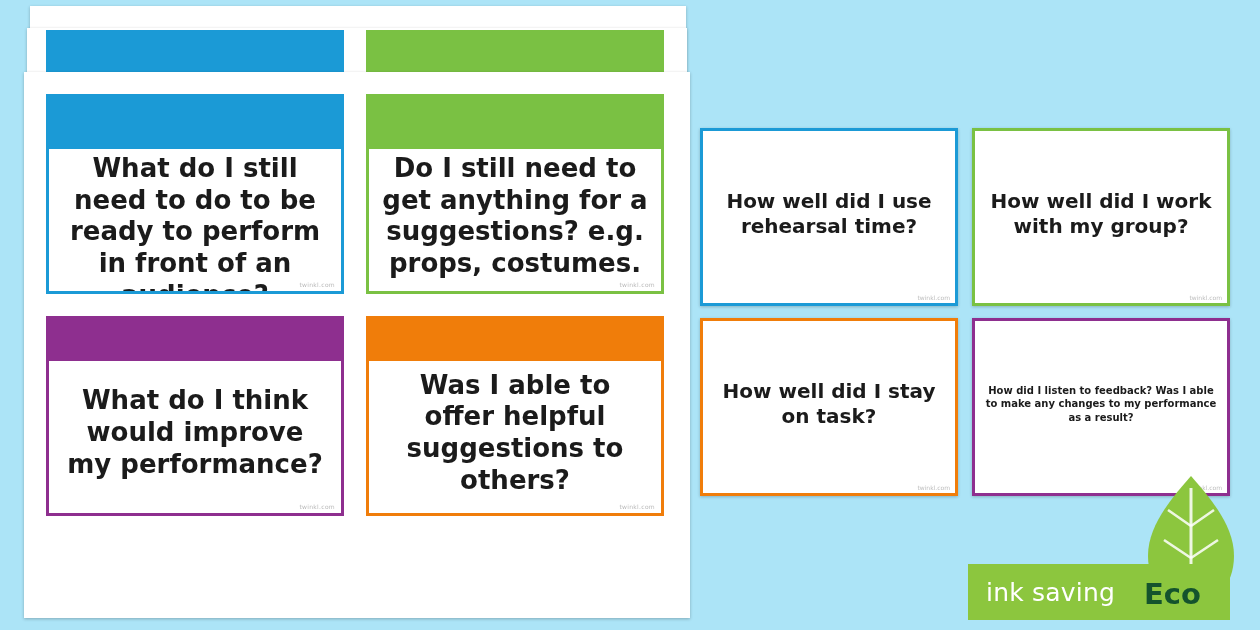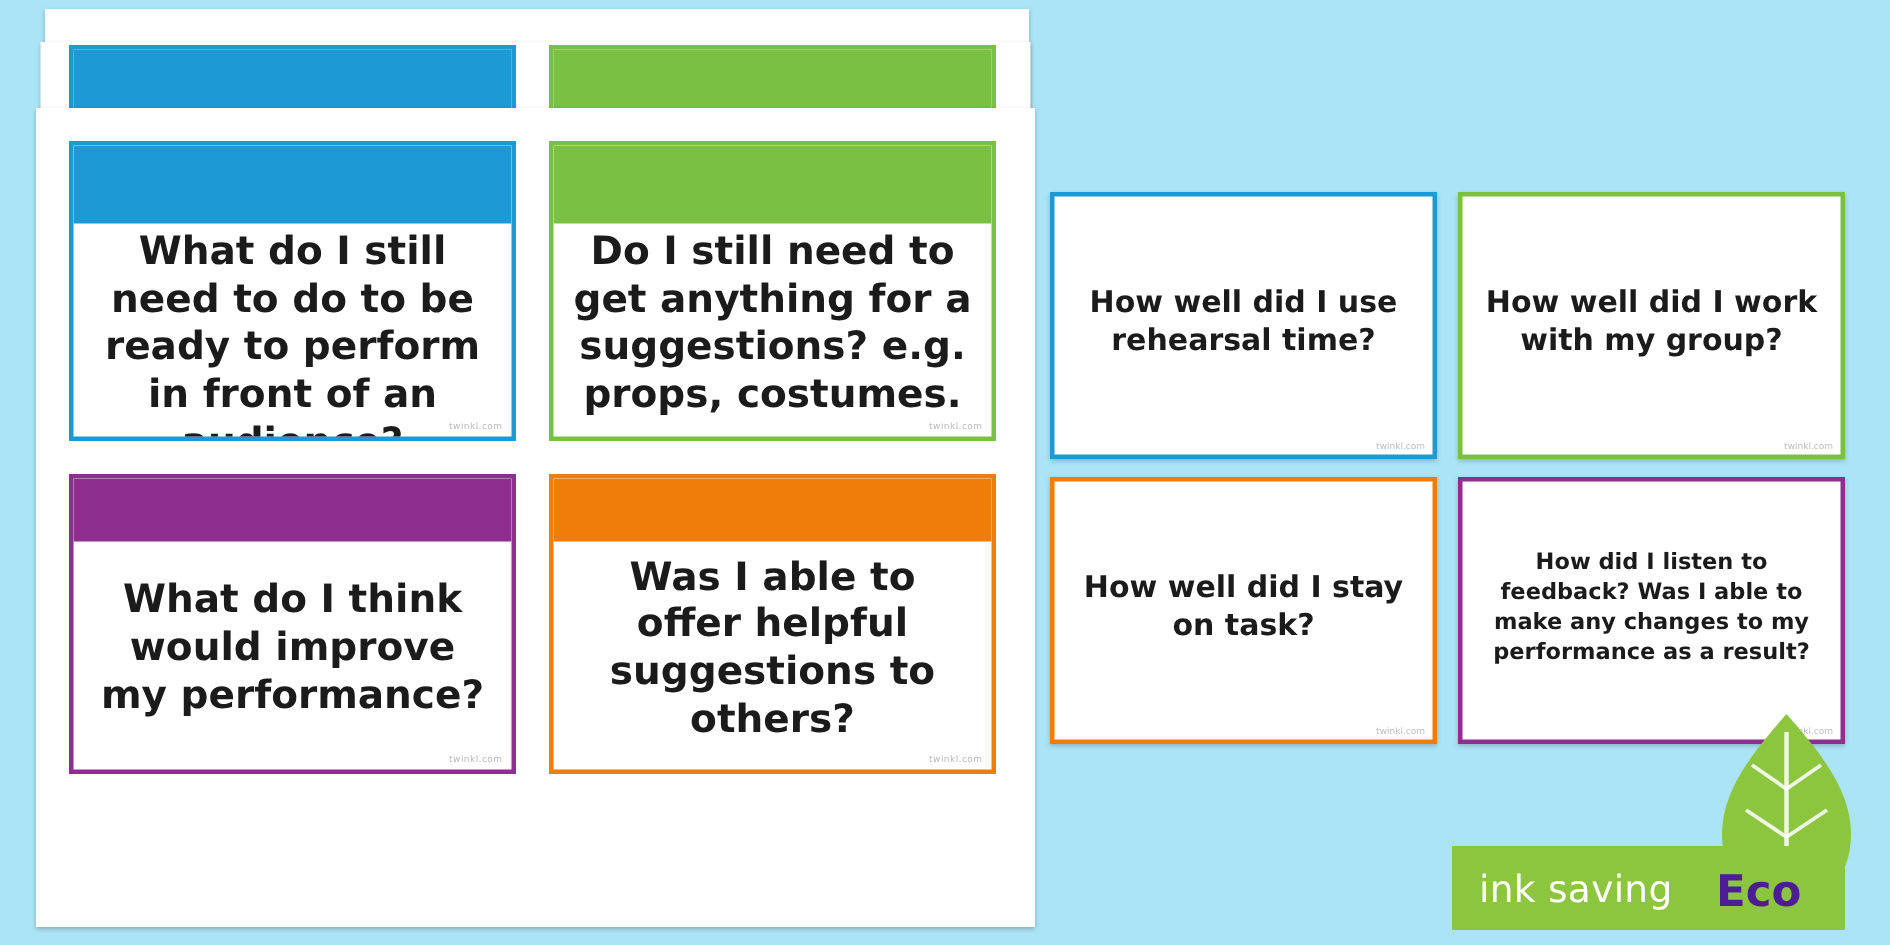--- a/index.html
+++ b/index.html
@@ -117,40 +117,40 @@
   }
 
   #loose-1{ left:700px; top:128px; width:258px; height:178px; }
   #loose-2{ left:972px; top:128px; width:258px; height:178px; }
   #loose-3{ left:700px; top:318px; width:258px; height:178px; }
   #loose-4{ left:972px; top:318px; width:258px; height:178px; }
 
   #loose-1 .hdr,#loose-2 .hdr,#loose-3 .hdr{ height:44px; }
   #loose-4 .hdr{ height:32px; }
   #loose-1 .q,#loose-2 .q,#loose-3 .q{ font-size:20px; line-height:1.25; }
-  #loose-4 .q{ font-size:15px; line-height:1.35; }
+  #loose-4 .q{ font-size:10px; line-height:1.35; }
 
   
   #eco-badge{
     position:absolute;
     left:968px; top:564px;
     width:262px; height:56px;
     background:#8cc63e;
     display:flex;
     align-items:center;
   }
   #eco-badge .ink{
     color:#ffffff;
     font-size:25px;
     font-family:"DejaVu Sans", sans-serif;
     padding-left:18px;
     letter-spacing:.2px;
   }
   #eco-badge .eco{
-    color:#4c1d95;
+    color:#14532d;
     font-size:29px;
     font-weight:bold;
     font-family:"DejaVu Sans", sans-serif;
     position:absolute;
     left:176px;
     top:13px;
   }
   #eco-leaf{
     position:absolute;
     left:1148px; top:474px;

